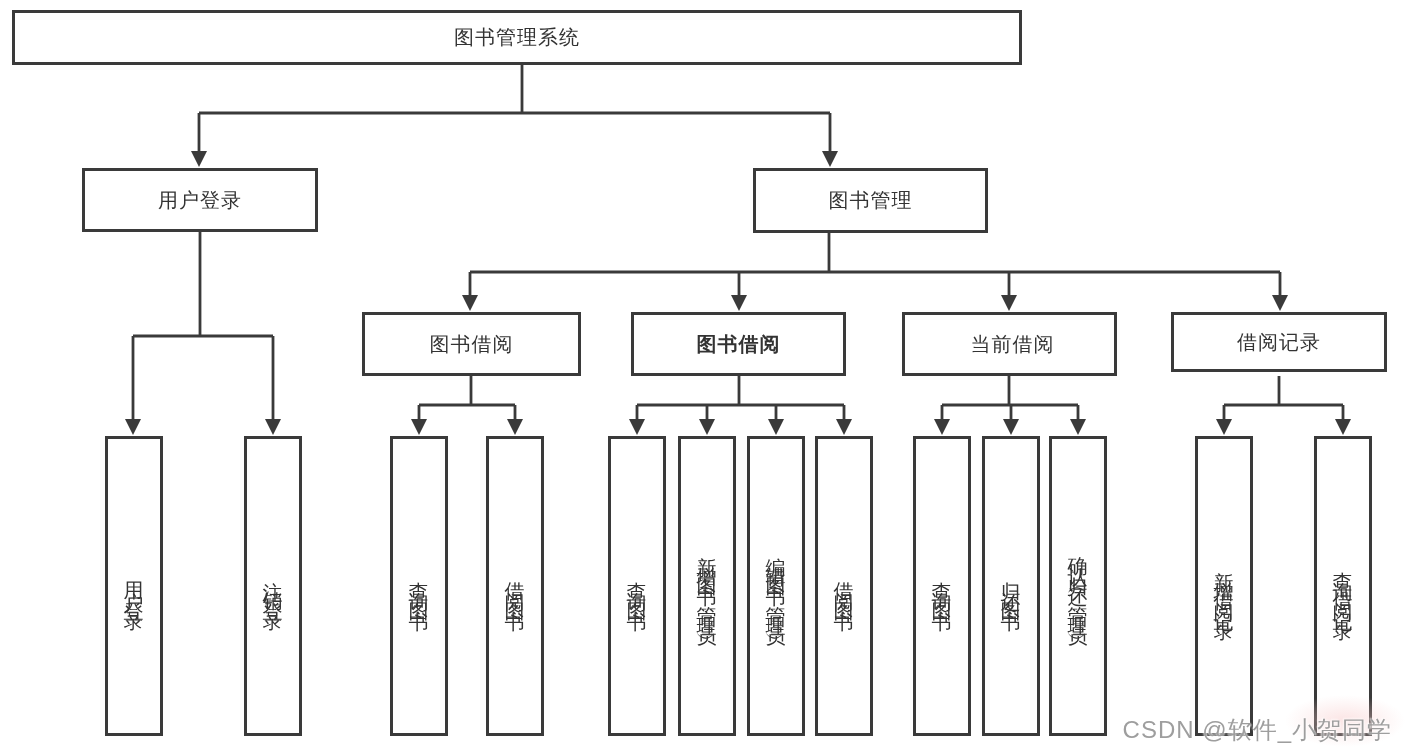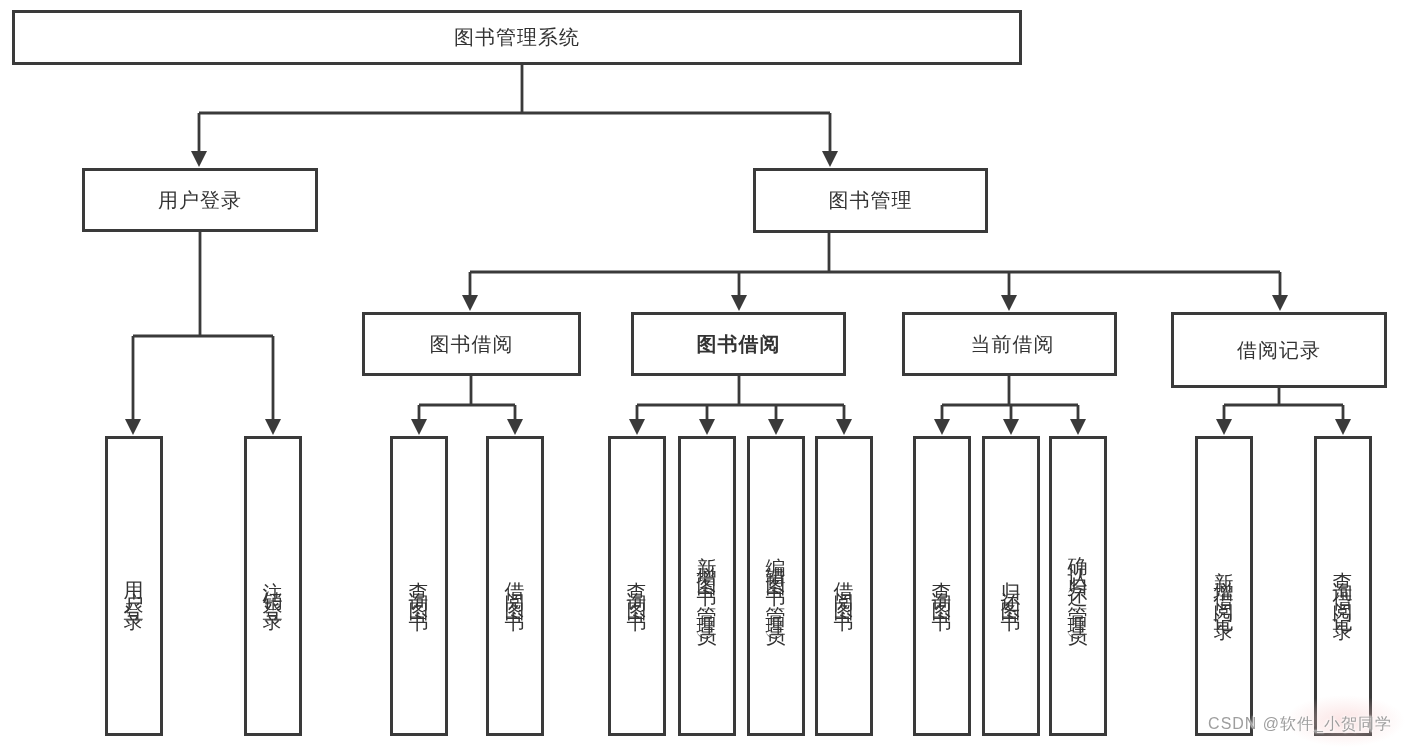--- a/index.html
+++ b/index.html
@@ -18,21 +18,21 @@
     writing-mode:vertical-rl;text-orientation:upright;
     font-size:20px;letter-spacing:10px;line-height:1;white-space:nowrap;
   }
   
   #n-root{left:12px;top:10px;width:1010px;height:55px;}
   #n-user-login{left:82px;top:168px;width:236px;height:64px;}
   #n-book-mgmt{left:753px;top:168px;width:235px;height:65px;}
   #n-new-books{left:362px;top:312px;width:219px;height:64px;}
   #n-book-borrow{left:631px;top:312px;width:215px;height:64px;font-weight:bold;}
   #n-current-borrow{left:902px;top:312px;width:215px;height:64px;padding-left:6px;}
-  #n-borrow-records{left:1171px;top:312px;width:216px;height:76px;}
+  #n-borrow-records{left:1171px;top:312px;width:216px;height:60px;}
   
   .leaf{top:436px;height:300px;width:58px;}
   #l-user-login{left:105px;}
   #l-logout{left:244px;}
   #l-nb-query{left:390px;}
   #l-nb-borrow{left:486px;}
   #l-bb-query{left:608px;}
   #l-bb-add{left:678px;}
   #l-bb-edit{left:747px;}
   #l-bb-borrow{left:815px;}
@@ -41,21 +41,21 @@
   #l-cb-confirm{left:1049px;}
   #l-br-add{left:1195px;}
   #l-br-query{left:1314px;}
   
   #wm-glow{
     position:absolute;right:0px;top:695px;width:120px;height:52px;
     background:radial-gradient(closest-side,rgba(248,205,205,0.55),rgba(255,255,255,0));
     pointer-events:none;
   }
   #watermark{
-    position:absolute;right:13px;top:714px;font-size:16px;letter-spacing:1px;
+    position:absolute;right:13px;top:714px;font-size:24px;letter-spacing:1px;
     color:#9e9e9e;white-space:nowrap;
     text-shadow:1px 1px 2px rgba(255,255,255,0.9),-1px -1px 2px rgba(255,255,255,0.9);
   }
 </style>
 </head>
 <body>
 
 <div id="stage">
 
   <svg id="wires" viewBox="0 0 1405 747" xmlns="http://www.w3.org/2000/svg">

